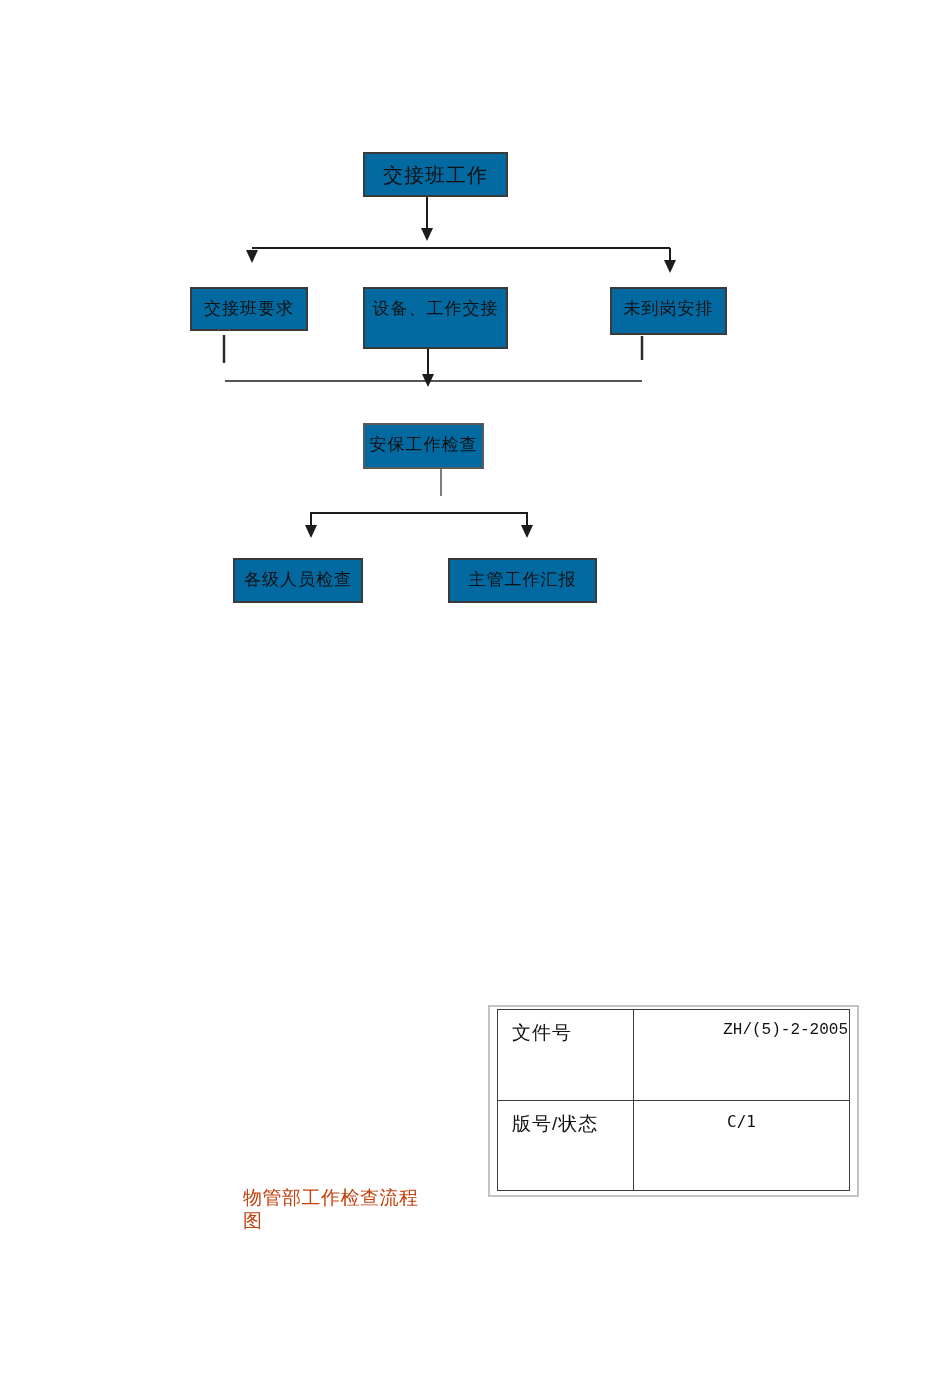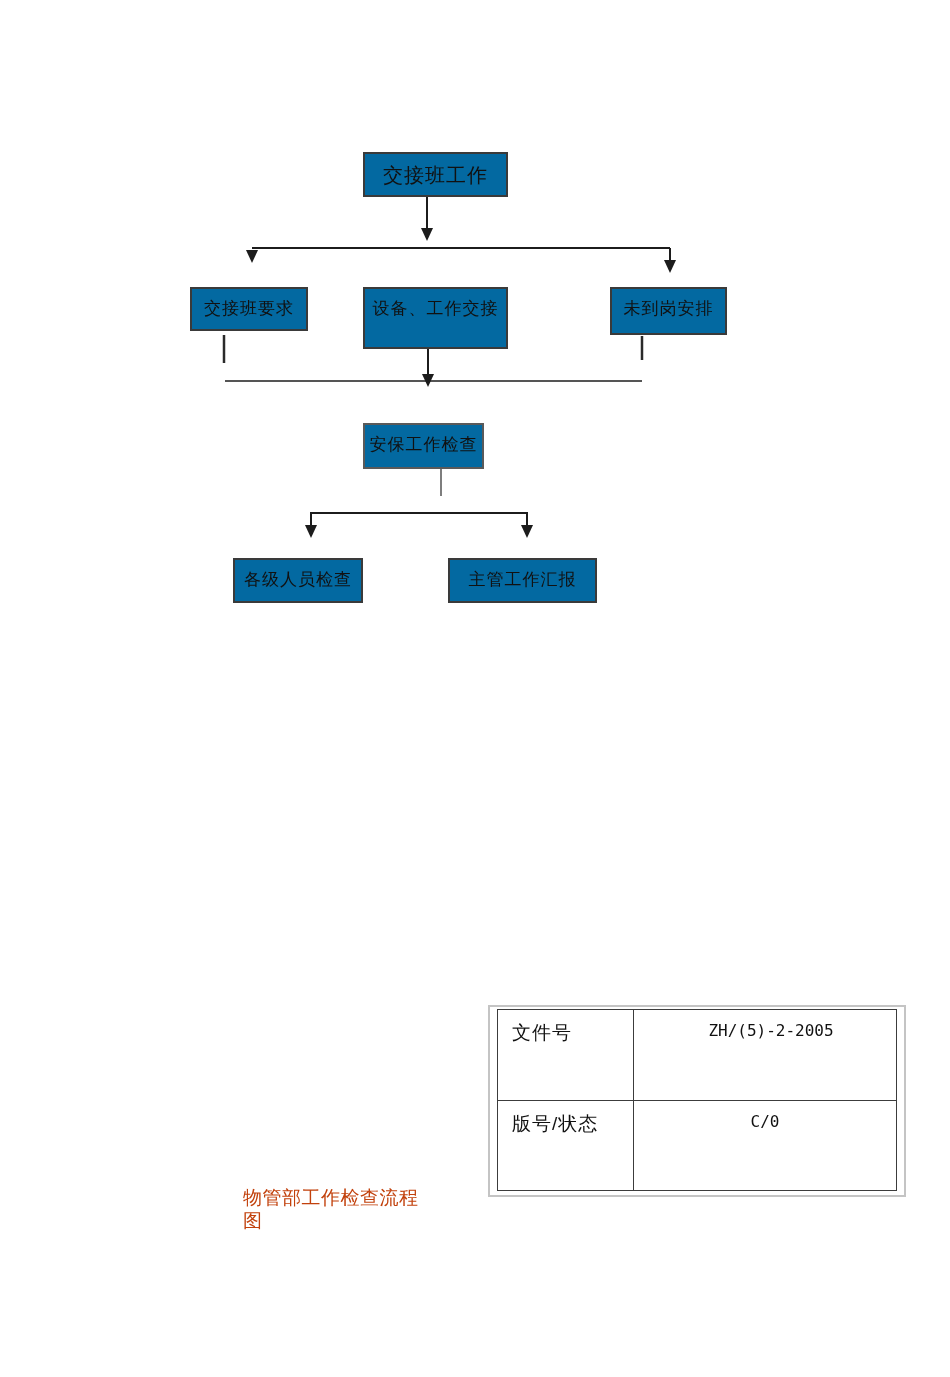--- a/index.html
+++ b/index.html
@@ -51,21 +51,21 @@
   .cline { stroke: var(--connector); stroke-width: 2; fill: none; }
   .cline-thin { stroke: var(--connector); stroke-width: 1.6; fill: none; }
   .cline-stub { stroke: #2a2a2a; stroke-width: 2.5; fill: none; }
   .cline-gray { stroke: #7e7e7e; stroke-width: 2; fill: none; }
   .ah { fill: var(--connector); stroke: none; }
 
   
   .info-table-outer {
     position: absolute;
     left: 488px; top: 1005px;
-    width: 418px; height: 192px;
+    width: 371px; height: 192px;
     box-sizing: border-box;
     border: 2px solid var(--table-outer-border);
     padding: 2px 7px 4px 7px;
   }
   .info-table {
     width: 100%; height: 100%;
     border-collapse: collapse;
     table-layout: fixed;
   }
   .info-table td {
@@ -77,21 +77,21 @@
     width: 121px;
     font-size: 19px;
     padding: 10px 0 0 14px;
     letter-spacing: 1px;
   }
   .info-table .value-cell {
     font-family: "DejaVu Sans Mono", "Liberation Mono", monospace;
     font-size: 16px;
     padding-top: 11px;
   }
-  .info-table .value-left { text-align: center; padding-left: 13px; }
+  .info-table .value-left { text-align: right; padding-left: 13px; font-family: Liberation Mono, monospace; }
   .info-table .value-center { text-align: center; }
 
   
   .caption {
     position: absolute;
     left: 243px; top: 1186px;
     width: 192px;
     font-size: 19px;
     line-height: 23px;
     color: #c2410c;
@@ -143,21 +143,21 @@
 
   <div class="info-table-outer">
     <table class="info-table">
       <tbody>
         <tr>
           <td class="label-cell">文件号</td>
           <td class="value-cell value-left">ZH/(5)-2-2005</td>
         </tr>
         <tr>
           <td class="label-cell">版号/状态</td>
-          <td class="value-cell value-center">C/0</td>
+          <td class="value-cell value-center">C/1</td>
         </tr>
       </tbody>
     </table>
   </div>
 
   <div class="caption">物管部工作检查流程图</div>
 
 </div>
 
 </body></html>

